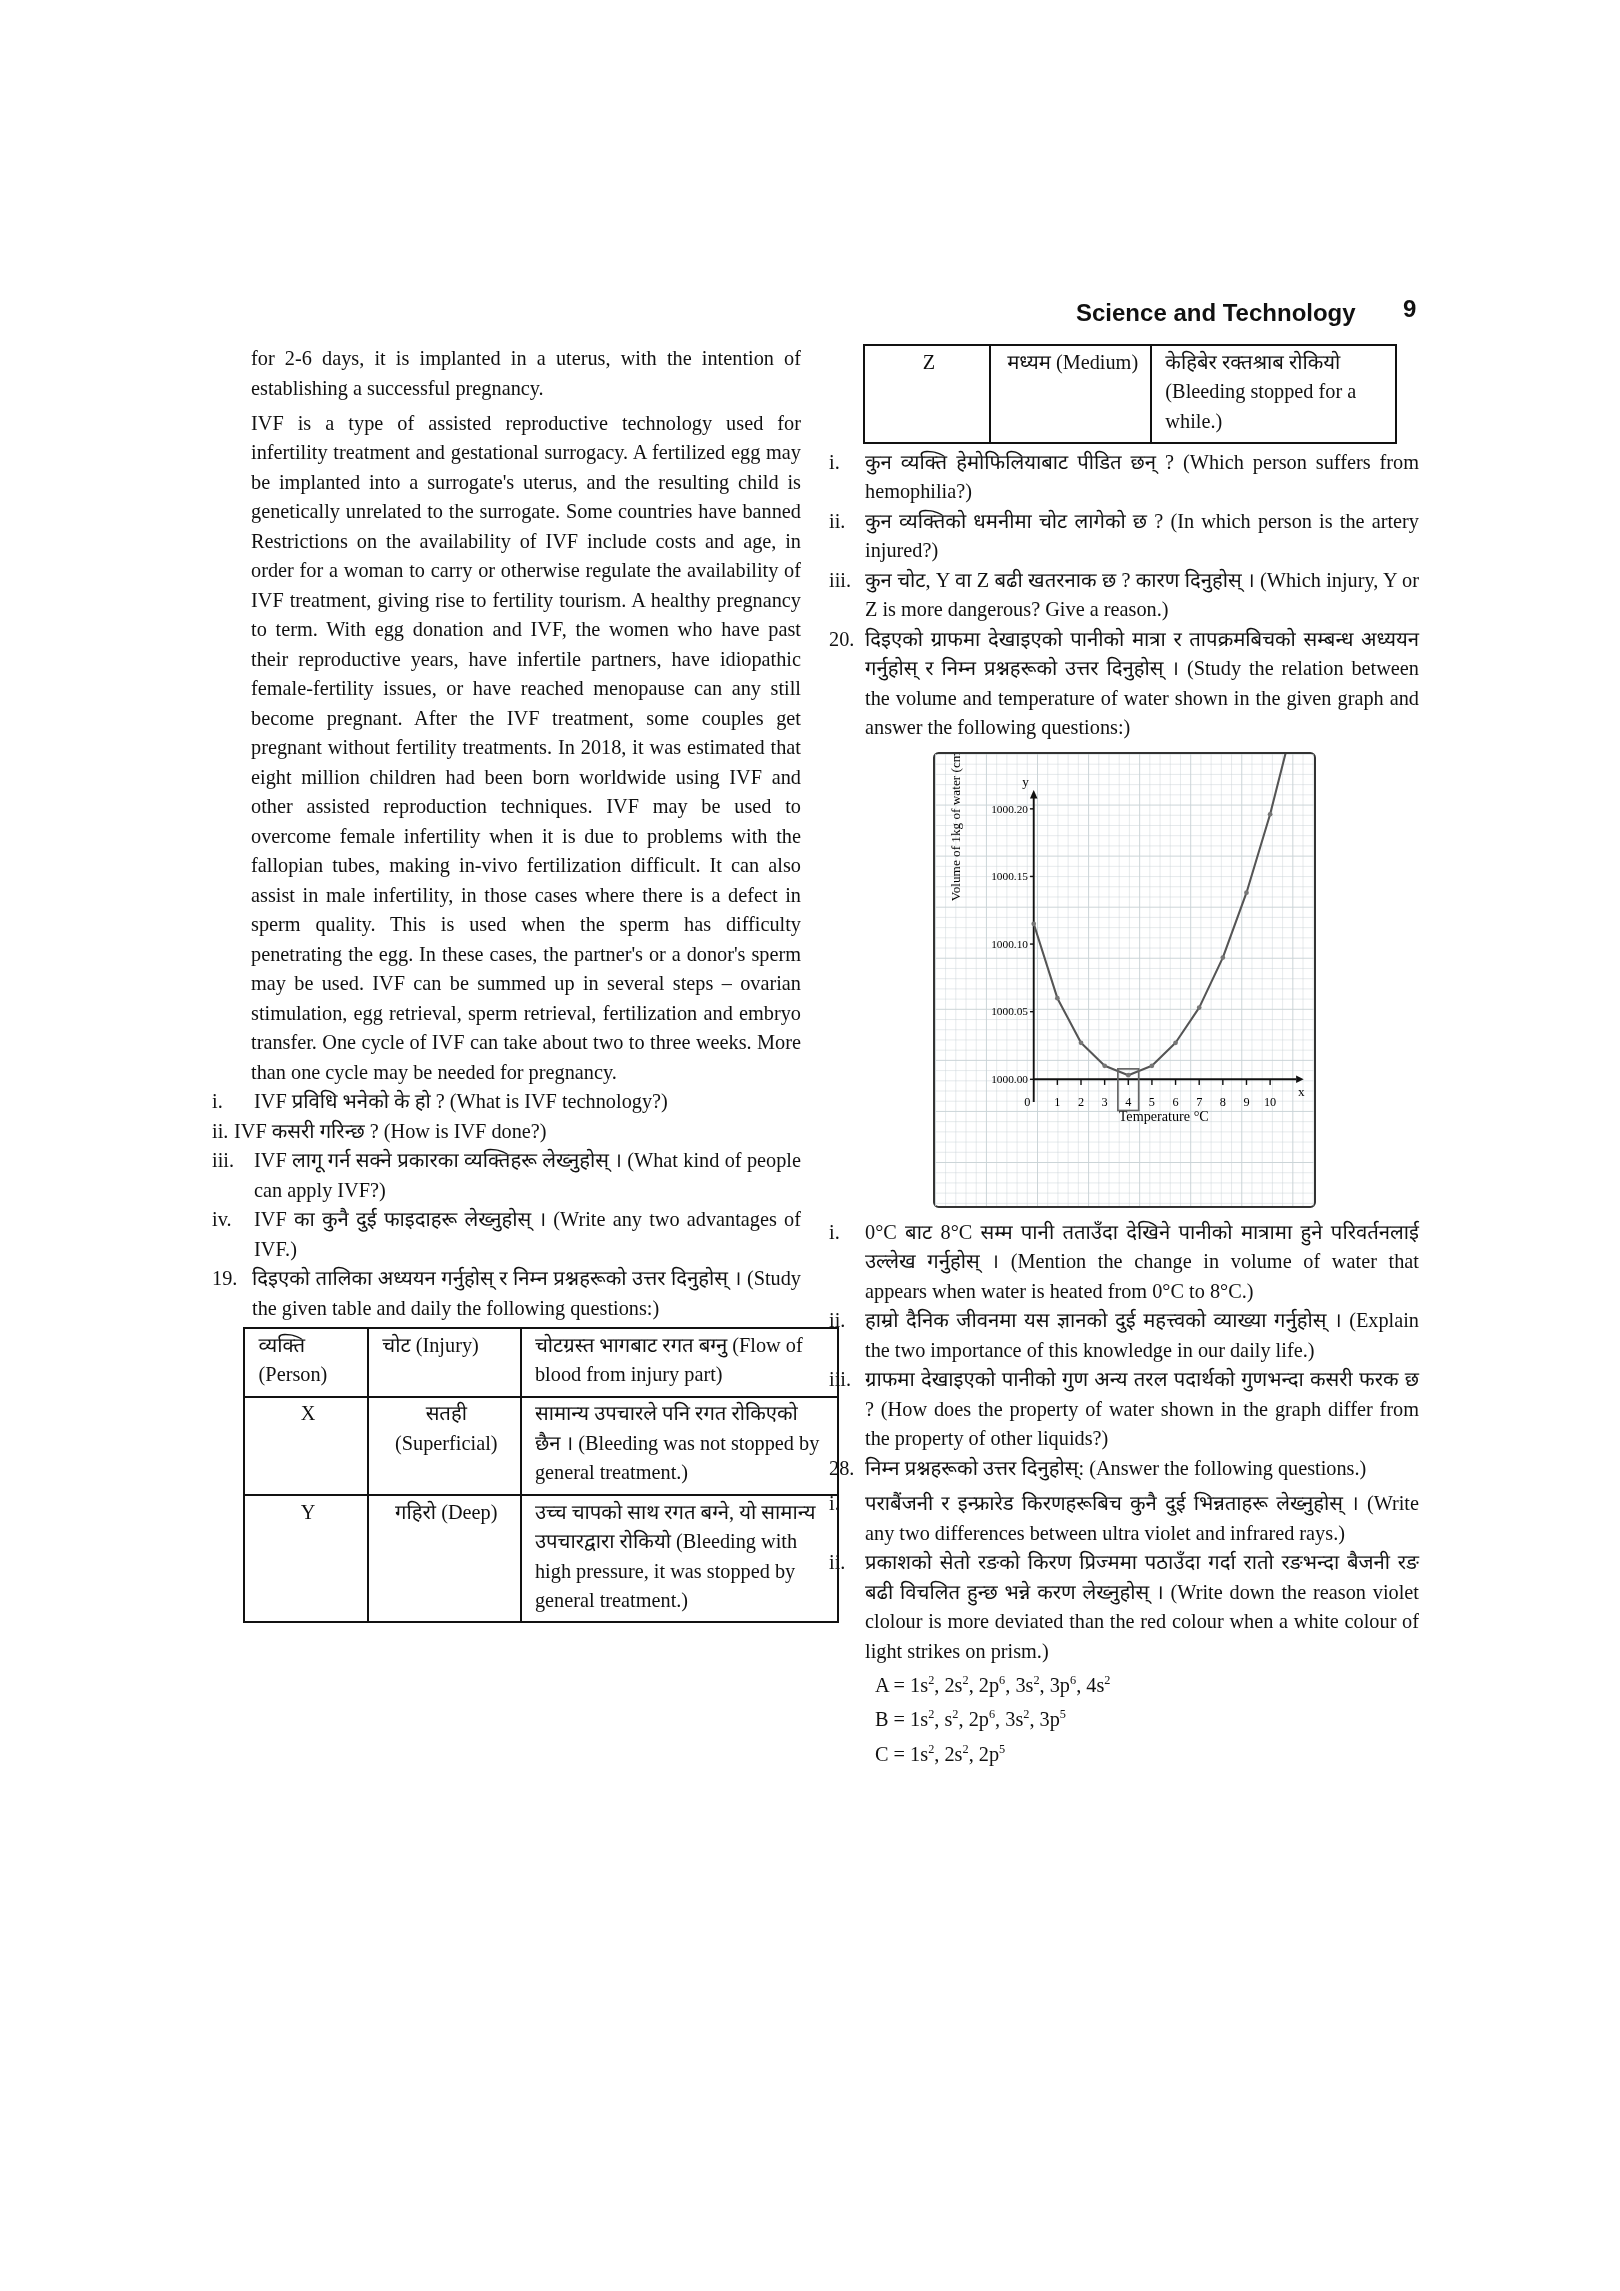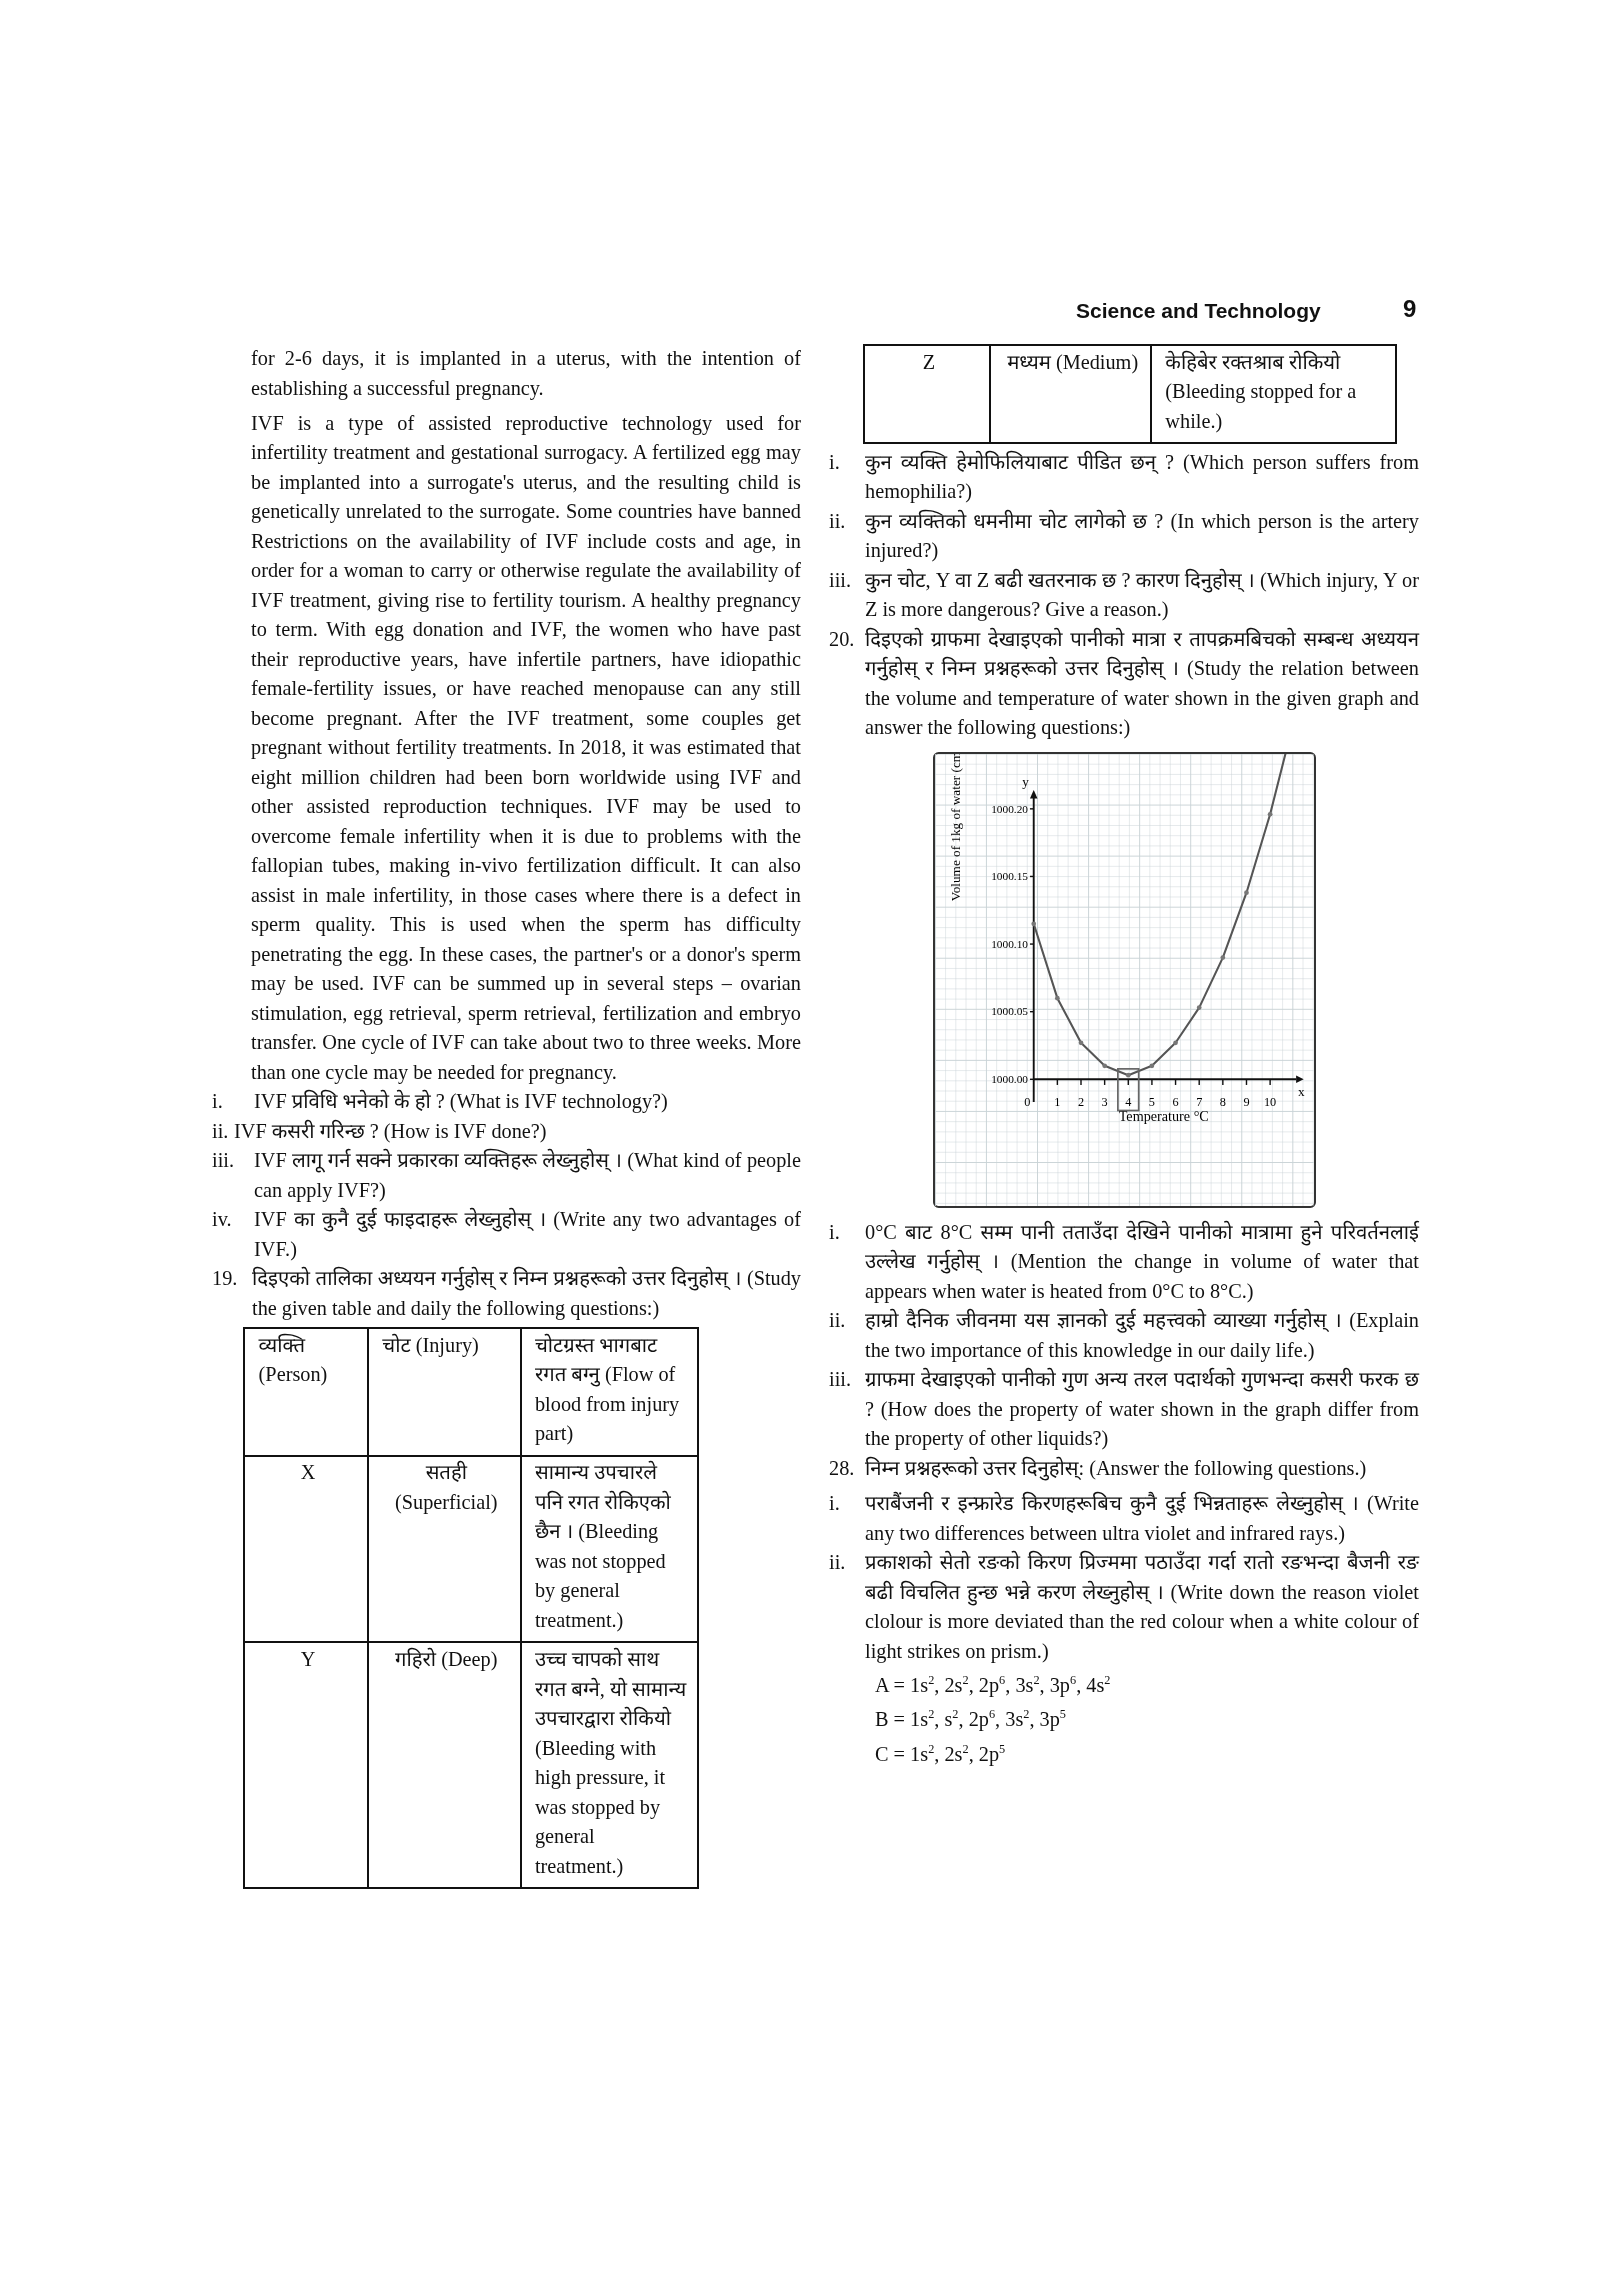--- a/index.html
+++ b/index.html
@@ -1,35 +1,35 @@
 <!DOCTYPE html>
 <html style="font-size:15px"><head>
 <meta charset="utf-8">
 <style>
   html,body{margin:0;padding:0;background:#fff;}
   body{width:1620px;height:2291px;position:relative;overflow:hidden;color:#111;
        font-family:"Liberation Serif","DejaVu Serif",serif;}
   .hdr{position:absolute;top:299px;left:1076px;font-family:"Liberation Sans","DejaVu Sans",sans-serif;
-       font-weight:bold;font-size:21px;}
+       font-weight:bold;font-size:24px;}
   .pgnum{position:absolute;top:295px;left:1403px;font-family:"Liberation Sans","DejaVu Sans",sans-serif;
        font-weight:bold;font-size:24px;}
   .col{position:absolute;font-size:20.3px;line-height:29.5px;}
   .left{left:251px;top:344px;width:550px;}
   .right{left:859px;top:344px;width:560px;}
   p{margin:0;text-align:justify;}
   .para2{margin-top:5.7px;}
   .q{display:flex;margin:0;}
   .q .n{flex:0 0 auto;}
   .q .t{flex:1;text-align:justify;}
   .sub .n{width:42px;}
   .main .n{width:40px;}
   .lq{margin-left:-39px;}
   table{border-collapse:collapse;font-size:20.3px;line-height:29.5px;}
   td{border:2.8px solid #111;vertical-align:top;padding:1.9px 9.5px 5.7px 13.2px;}
-  .t1{margin:3.8px 0 0 -7.6px;width:456px;padding-left:48px;}
+  .t1{margin:3.8px 0 0 -7.6px;width:596px;padding-left:48px;}
   .t1 td:nth-child(1){width:99px;}
   .t1 td:nth-child(2){width:128px;}
   .center{text-align:center;}
   .t2{margin:0 0 3.8px 3.8px;width:534px;}
   .t2 td:nth-child(1){width:102px;}
   .t2 td:nth-child(2){width:136px;}
   .chart{width:379px;height:452px;margin:9.5px 0 9.5px 74px;border:2.8px solid #333;border-radius:5.7px;
          position:relative;background:#fff;}
   .chart svg{position:absolute;left:0;top:0;}
   .cfg{margin-left:16px;}

